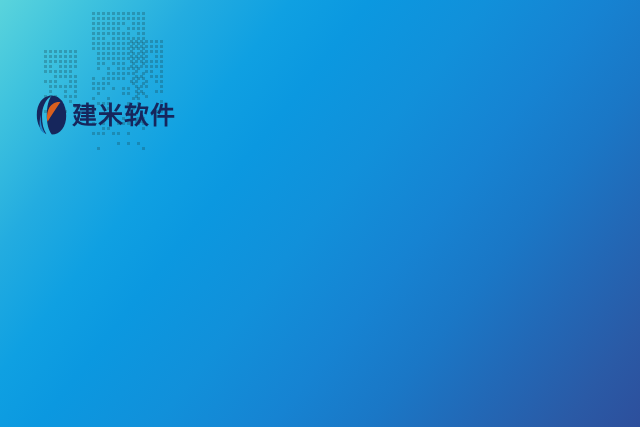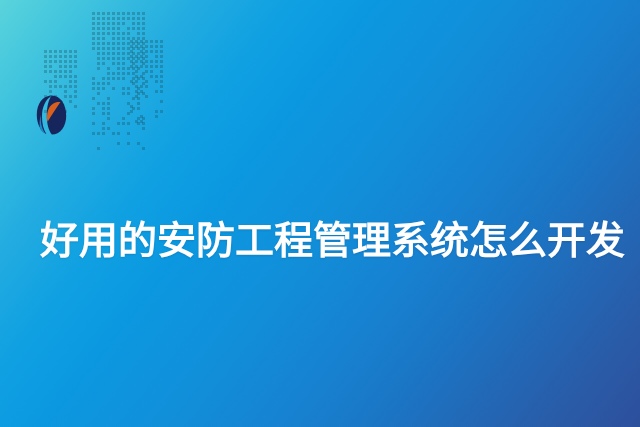--- a/index.html
+++ b/index.html
@@ -437,17 +437,17 @@
         <path d="M30.2 20.8 C30.2 9.4 24.4 0.6 15.8 0.6 C12.4 4.8 10.8 12.0 10.8 20.6
                  C10.8 29.2 12.6 35.6 15.8 39.6 C24.2 39.6 30.2 31.6 30.2 20.8 Z" fill="#16265c"></path>
 
         <path d="M24.4 7.0 C19.4 6.4 14.6 9.0 12.4 14.4 C10.6 18.8 10.6 23.4 11.6 26.8
                  C15.4 20.4 19.6 14.2 24.4 7.0 Z" fill="#d95f1e"></path>
 
         <path d="M9.0 38.2 C5.6 33.4 4.2 26.4 5.0 19.8 C3.4 24.2 3.0 30.6 4.6 35.0
                  C5.8 36.6 7.2 37.7 9.0 38.2 Z" fill="#1b87c9"></path>
       </svg>
     </span>
+    <span id="logo-wordmark">建米软件</span>
   </div>
 
-  <h1 id="headline">好用的安防工程管理系统怎么开发</h1>
 
 </div>
 
 </body></html>

